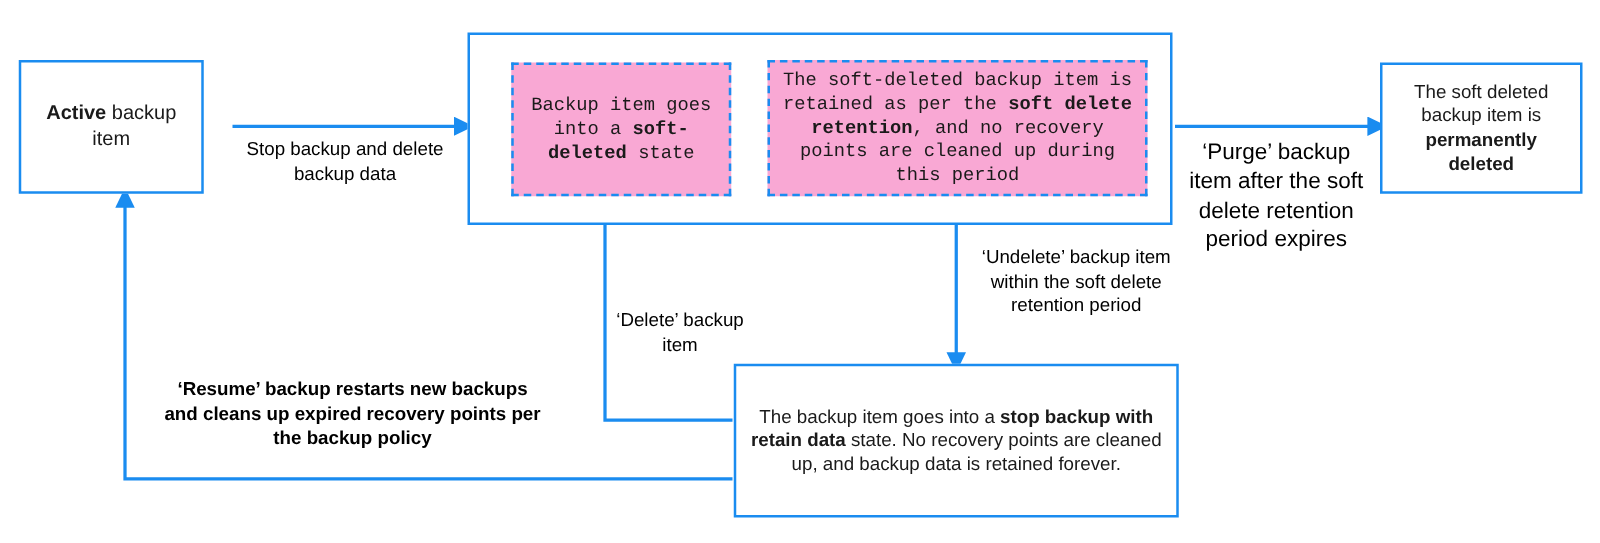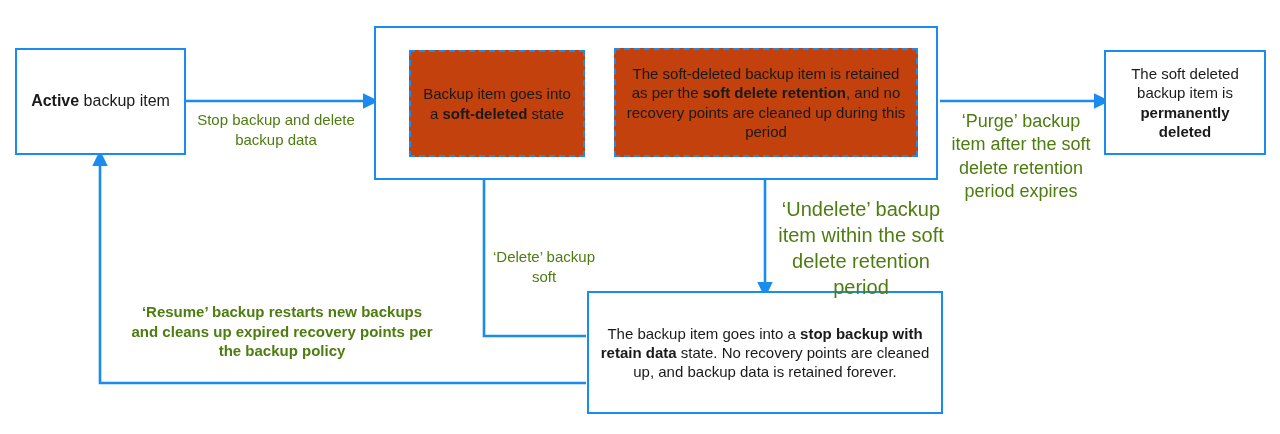--- a/index.html
+++ b/index.html
@@ -2,24 +2,24 @@
 <html><head>
 <meta charset="utf-8">
 <style>
   html,body{margin:0;padding:0;background:#ffffff;}
   #stage{position:relative;width:1280px;height:434px;background:#ffffff;
          font-family:"Liberation Sans","DejaVu Sans",sans-serif;overflow:hidden;}
   svg.wires{position:absolute;left:0;top:0;width:1280px;height:434px;}
   .node{position:absolute;box-sizing:border-box;display:flex;align-items:center;
         justify-content:center;text-align:center;color:#1a1a1a;}
   .solid{border:2px solid #1a8cf0;background:#ffffff;}
-  .dashed{border:2px dashed #1a8cf0;background:#c2410c;}
+  .dashed{border:2px dashed #1a8cf0;background:#f9a8d4;font-family:Liberation Mono, monospace;}
   .shell{background:#ffffff;}
   .txt{line-height:1.28;padding:0 8px;}
-  .lbl{position:absolute;text-align:center;color:#4d7c0f;line-height:1.3;
+  .lbl{position:absolute;text-align:center;color:#000000;line-height:1.3;
        white-space:pre-line;}
   b{font-weight:bold;}
 </style>
 </head>
 <body>
 
 <div id="stage">
 
   <svg class="wires" viewBox="0 0 1280 434" xmlns="http://www.w3.org/2000/svg">
     <defs>
@@ -32,21 +32,21 @@
       <path d="M570,101 L609,101"></path>
       <path d="M940,101 L1097,101"></path>
       <path d="M765,159 L765,285"></path>
       <path d="M586,336 L484,336 L484,167"></path>
       <path d="M586,383 L100,383 L100,163"></path>
     </g>
   </svg>
 
   <div class="node solid shell" style="left:374px;top:26px;width:564px;height:154px;"></div>
 
-  <div class="node solid txt" style="left:15px;top:48px;width:171px;height:107px;font-size:16px;">
+  <div class="node solid txt" style="left:15px;top:48px;width:148px;height:107px;font-size:16px;">
     <span><b>Active</b> backup item</span>
   </div>
 
   <div class="node dashed txt" style="left:409px;top:50px;width:176px;height:107px;font-size:15px;">
     <span>Backup item goes into a <b>soft-deleted</b> state</span>
   </div>
 
   <div class="node dashed txt" style="left:614px;top:48px;width:304px;height:109px;font-size:15px;">
     <span>The soft-deleted backup item is retained as per the <b>soft delete retention</b>, and no recovery points are cleaned up during this period</span>
   </div>
@@ -56,19 +56,19 @@
   </div>
 
   <div class="node solid txt" style="left:587px;top:291px;width:356px;height:123px;font-size:15px;">
     <span>The backup item goes into a <b>stop backup with retain data</b> state. No recovery points are cleaned up, and backup data is retained forever.</span>
   </div>
 
   <div class="lbl" style="left:196px;top:110px;width:160px;font-size:15px;">Stop backup and delete  backup data</div>
 
   <div class="lbl" style="left:951px;top:110px;width:140px;font-size:18px;">‘Purge’ backup item after the soft delete retention period expires</div>
 
-  <div class="lbl" style="left:778px;top:196px;width:166px;font-size:20px;">‘Undelete’ backup item within the soft delete retention period</div>
+  <div class="lbl" style="left:778px;top:196px;width:166px;font-size:15px;">‘Undelete’ backup item within the soft delete retention period</div>
 
-  <div class="lbl" style="left:492px;top:247px;width:104px;font-size:15px;">‘Delete’ backup soft</div>
+  <div class="lbl" style="left:492px;top:247px;width:104px;font-size:15px;">‘Delete’ backup item</div>
 
   <div class="lbl" style="left:131px;top:302px;width:302px;font-size:15px;font-weight:bold;">‘Resume’ backup restarts new backups and cleans up expired recovery points per the backup policy</div>
 
 </div>
 
 </body></html>

